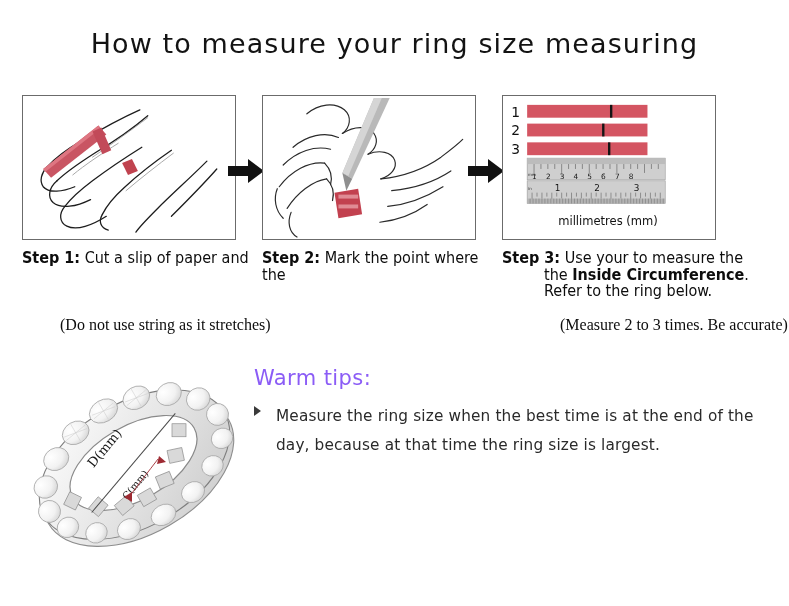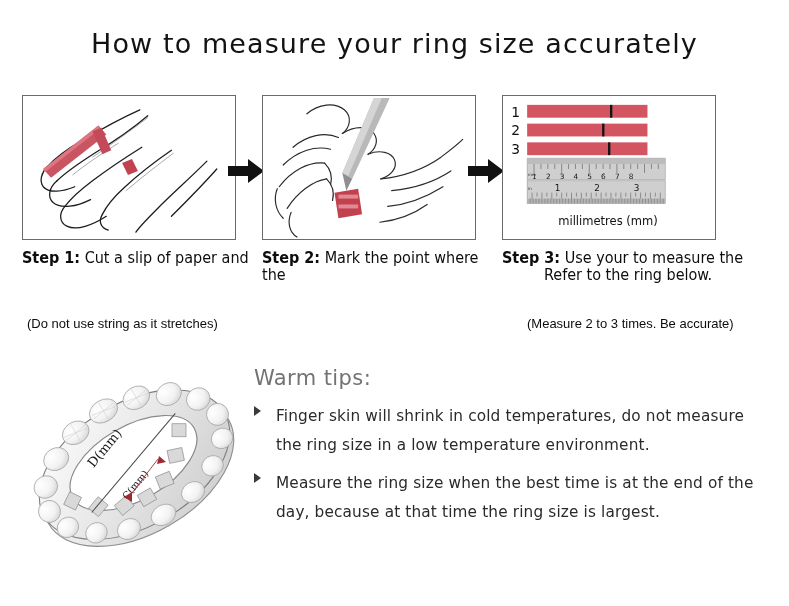--- a/index.html
+++ b/index.html
@@ -37,52 +37,53 @@
     position:absolute;font-size:16px;line-height:16.5px;color:#0d0d0d;
     font-family:"DejaVu Sans Condensed","Liberation Sans",sans-serif;
   }
   .caption b{font-weight:bold;}
   #cap1{left:22px;top:250px;width:240px;}
   #cap2{left:262px;top:250px;width:240px;}
   #cap3{left:502px;top:250px;width:250px;}
   .cap-ind{display:block;padding-left:48px;}
   .cap-ind3{display:block;padding-left:42px;}
   .note{
-    position:absolute;font-size:13px;color:#0d0d0d;
-    font-family:Liberation Sans, sans-serif;
+    position:absolute;font-size:16px;color:#0d0d0d;
+    font-family:Liberation Serif, serif;
+    margin-left:33px;
   }
   #note1{left:27px;top:316px;}
   #note3{left:527px;top:316px;}
 
   
   .ring-fig{position:absolute;left:20px;top:352px;width:235px;height:235px;}
   .ring-fig svg{display:block;width:100%;height:100%;}
 
   
   .tips-head{
-    position:absolute;left:254px;top:366px;font-size:21px;color:#737373;
+    position:absolute;left:254px;top:366px;font-size:21px;color:#8b5cf6;
     font-family:"DejaVu Sans","Liberation Sans",sans-serif;letter-spacing:.4px;
   }
   .tips{position:absolute;left:254px;top:402px;width:510px;}
   .tip{position:relative;padding-left:22px;margin-bottom:9px;}
   .tip .bullet{
     position:absolute;left:0;top:4px;width:0;height:0;
     border-left:7px solid #3a3a3a;border-top:5px solid transparent;border-bottom:5px solid transparent;
   }
   .tip .txt{
     display:block;font-size:15.3px;line-height:29px;color:#2a2a2a;
     font-family:"DejaVu Sans","Liberation Sans",sans-serif;letter-spacing:.15px;
   }
 </style>
 </head>
 <body>
 
 <div class="page">
 
-  <div class="title">How to measure your ring size accurately</div>
+  <div class="title">How to measure your ring size measuring</div>
 
   <div class="panel" id="panel1">
     <svg viewBox="0 0 214 145">
       <g fill="none" stroke="#1d1d1d" stroke-width="1.3" stroke-linecap="round">
         <path d="M118 14 C100 22 78 34 58 46 C44 54 32 63 24 72"></path>
         <path d="M24 72 C18 78 16 86 20 92 C26 99 40 97 52 92"></path>
         <path d="M126 20 C112 32 92 46 72 58 C58 67 44 76 34 86"></path>
         <path d="M34 86 C26 93 24 102 30 108 C38 115 54 112 68 105"></path>
         <path d="M120 52 C104 62 86 74 70 86 C58 95 48 104 42 112"></path>
         <path d="M42 112 C36 119 36 128 44 132 C54 137 70 131 84 122"></path>
@@ -212,20 +213,21 @@
   <div class="note" id="note1">(Do not use string as it stretches)</div>
 
   <div class="caption" id="cap2">
     <b>Step 2:</b>
     <span>Mark the point where the</span>
   </div>
 
   <div class="caption" id="cap3">
     <b>Step 3:</b>
     <span>Use your to measure the</span>
+    <span class="cap-ind3"><span>the </span><b>Inside Circumference</b><span>.</span></span>
     <span class="cap-ind3">Refer to the ring below.</span>
   </div>
   <div class="note" id="note3">(Measure 2 to 3 times. Be accurate)</div>
 
   <div class="ring-fig">
     <svg viewBox="0 0 235 235">
       <defs>
         <linearGradient id="metal" x1="0" y1="0" x2="1" y2="1">
           <stop offset="0" stop-color="#ffffff"></stop>
             <stop offset=".5" stop-color="#e6e6e6"></stop>
@@ -289,21 +291,17 @@
         <polygon points="104,145 112,140 112,150"></polygon>
       </g>
       <path d="M138 107 C128 120 118 133 109 145" stroke="#9e2b33" stroke-width=".9" fill="none"></path>
     </svg>
   </div>
 
   <div class="tips-head">Warm tips:</div>
   <div class="tips">
     <div class="tip">
       <span class="bullet"></span>
-      <span class="txt">Finger skin will shrink in cold temperatures, do not measure the ring size in a low temperature environment.</span>
-    </div>
-    <div class="tip">
-      <span class="bullet"></span>
       <span class="txt">Measure the ring size when the best time is at the end of the day, because at that time the ring size is largest.</span>
     </div>
   </div>
 
 </div>
 
 </body></html>

